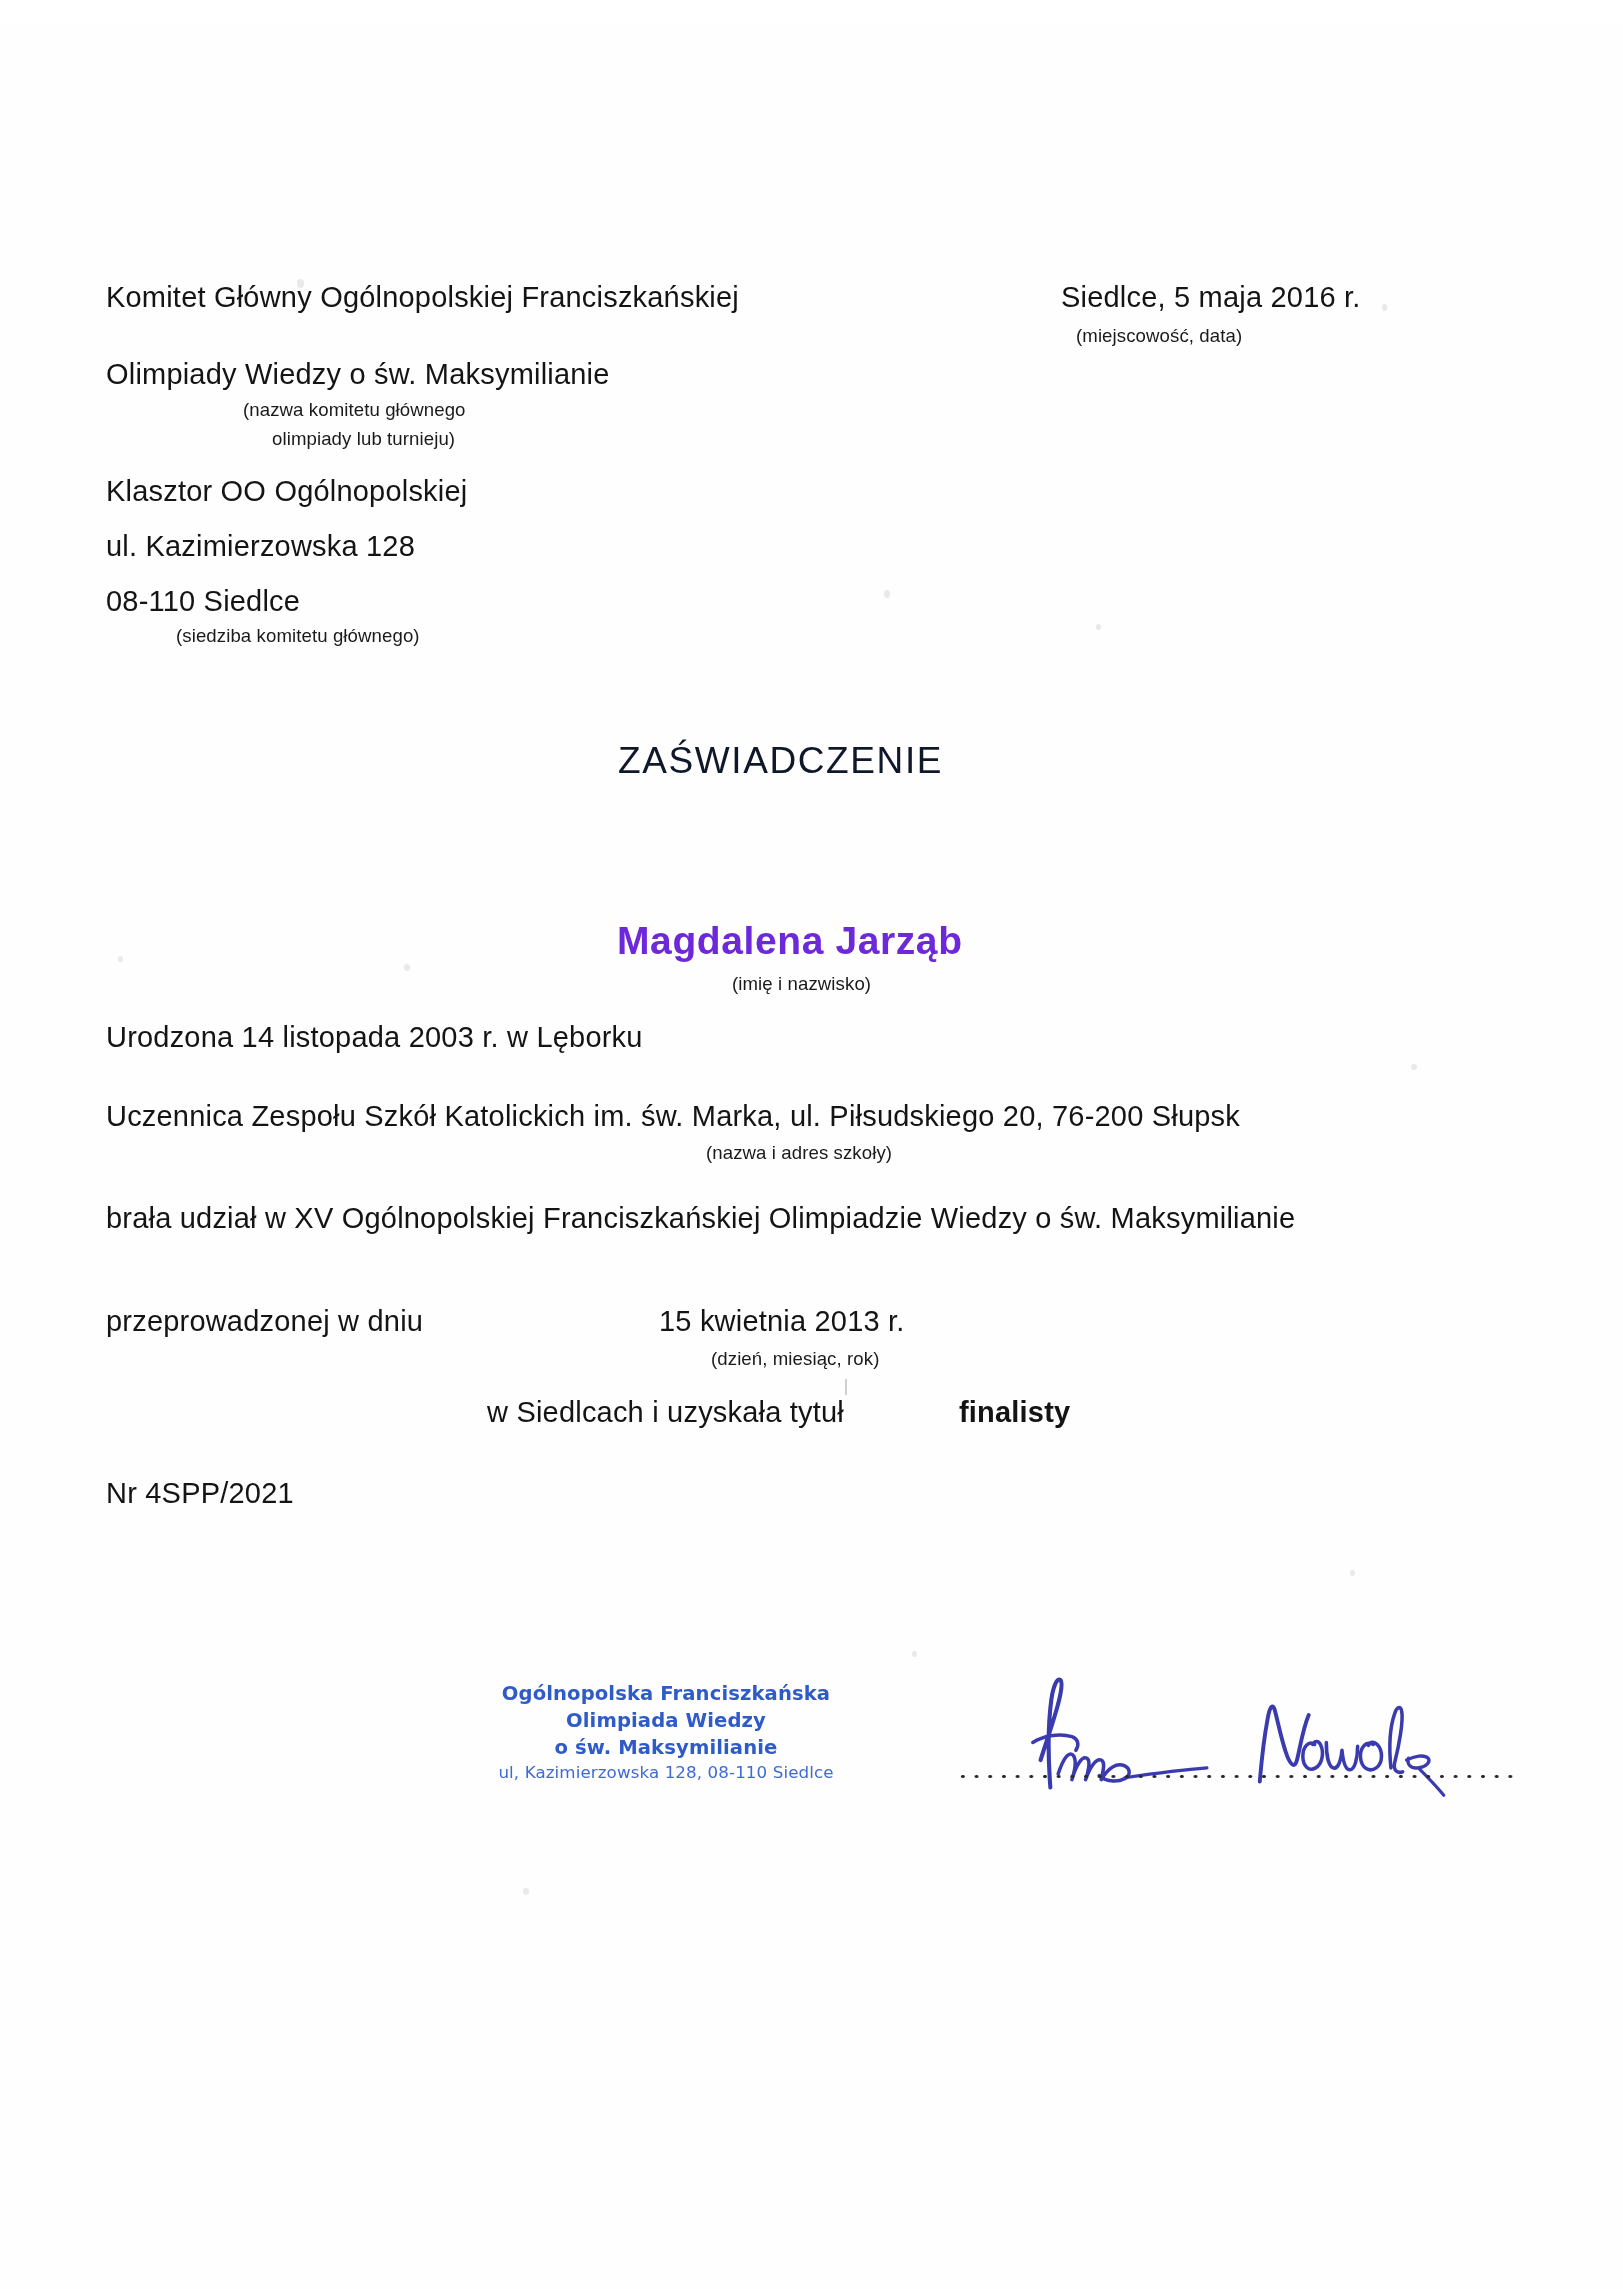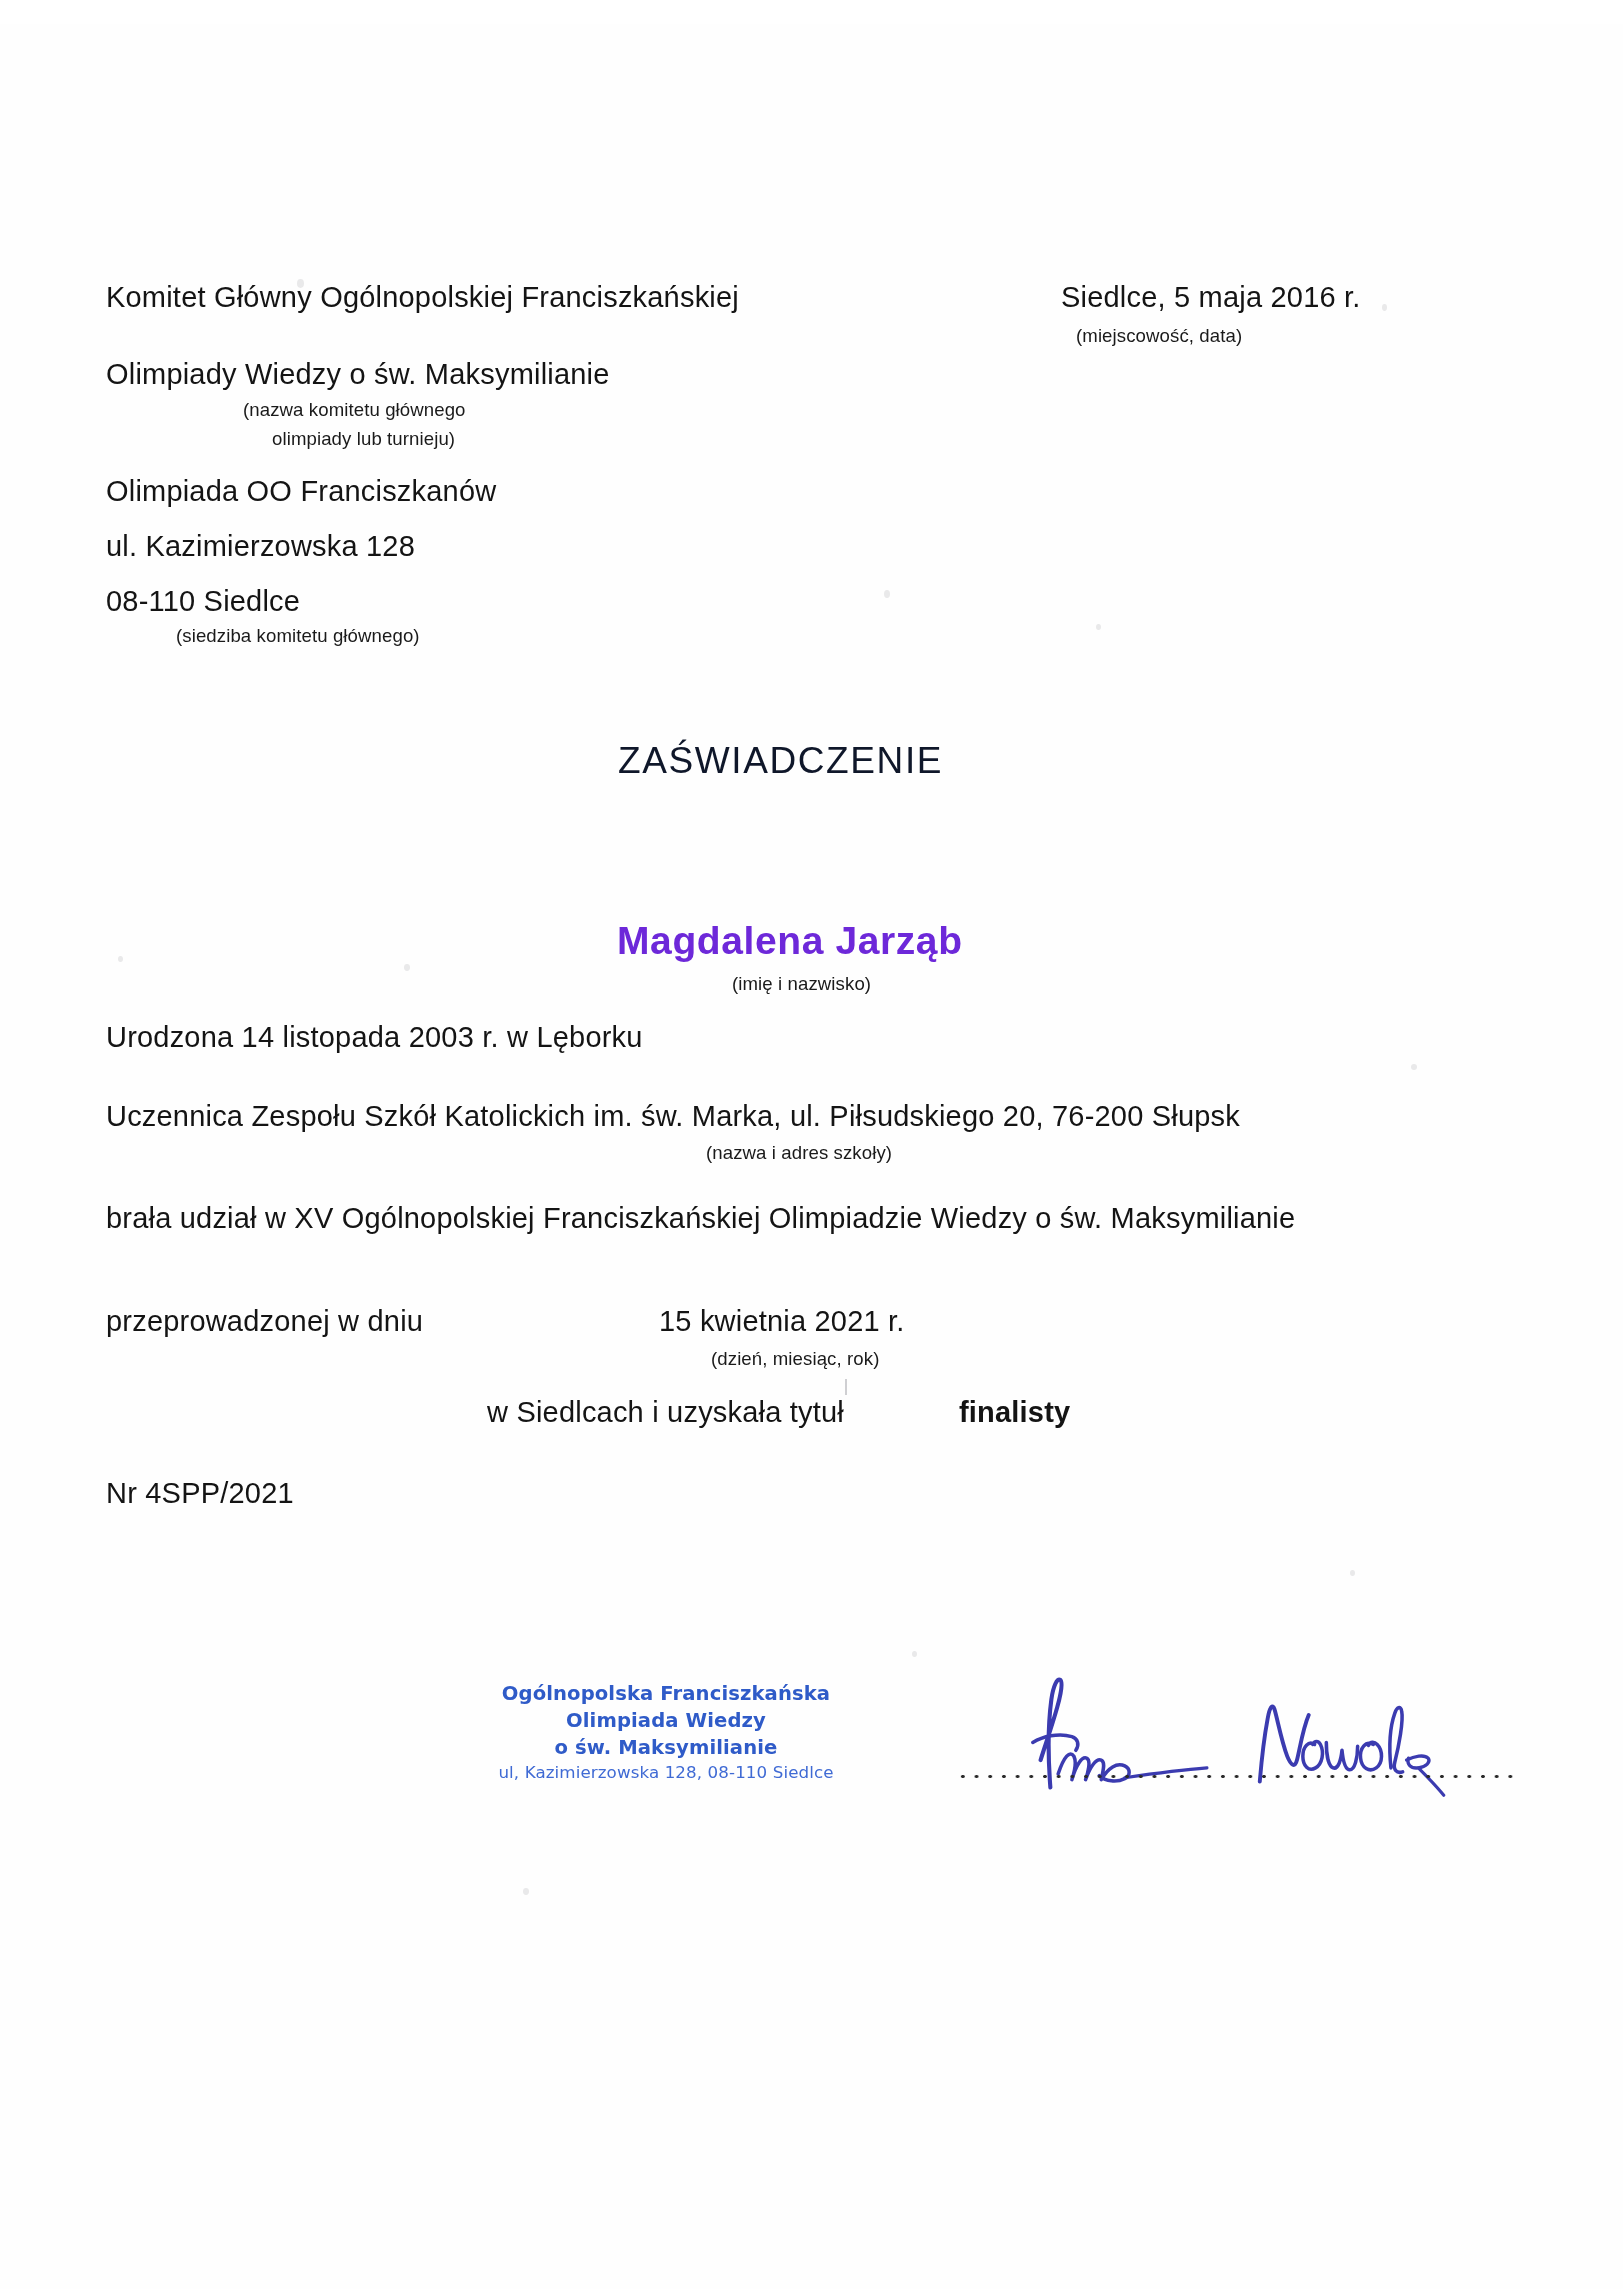--- a/index.html
+++ b/index.html
@@ -135,21 +135,21 @@
     <div class="abs small-note" style="left:272px; top:404px;">olimpiady lub turnieju)</div>
   </div>
 
   <div id="header-right-block">
     <div class="abs body-txt" style="left:1061px; top:257px;">Siedlce, 5 maja 2016 r.</div>
 
     <div class="abs small-note" style="left:1076px; top:301px;">(miejscowość, data)</div>
   </div>
 
   <div id="address-block">
-    <div class="abs body-txt" style="left:106px; top:451px;">Olimpiada OO Franciszkanów</div>
+    <div class="abs body-txt" style="left:106px; top:451px;">Klasztor OO Ogólnopolskiej</div>
 
     <div class="abs body-txt" style="left:106px; top:506px;">ul. Kazimierzowska 128</div>
 
     <div class="abs body-txt" style="left:106px; top:561px;">08-110 Siedlce</div>
 
     <div class="abs small-note" style="left:176px; top:601px;">(siedziba komitetu głównego)</div>
   </div>
 
   <div class="abs title-heading" style="left:618px; top:716px;">ZAŚWIADCZENIE</div>
 
@@ -162,21 +162,21 @@
   <div class="abs body-txt" style="left:106px; top:997px;">Urodzona  14 listopada 2003 r. w Lęborku</div>
 
   <div class="abs body-txt" style="left:106px; top:1076px;">Uczennica Zespołu Szkół Katolickich im. św. Marka, ul. Piłsudskiego 20, 76-200 Słupsk</div>
 
   <div class="abs small-note" style="left:706px; top:1118px;">(nazwa i adres szkoły)</div>
 
   <div class="abs body-txt" style="left:106px; top:1178px;">brała udział w XV Ogólnopolskiej Franciszkańskiej Olimpiadzie Wiedzy o św. Maksymilianie</div>
 
   <div class="abs body-txt" style="left:106px; top:1281px;">przeprowadzonej w dniu</div>
 
-  <div class="abs body-txt" style="left:659px; top:1281px;">15  kwietnia 2021 r.</div>
+  <div class="abs body-txt" style="left:659px; top:1281px;">15  kwietnia 2013 r.</div>
 
   <div class="abs small-note" style="left:711px; top:1324px;">(dzień, miesiąc, rok)</div>
 
   <div class="abs" style="left:845px; top:1355px; width:2px; height:15.7px; background:#cfcfd2;"></div>
 
   <div class="abs body-txt" style="left:487px; top:1372px;">w  Siedlcach  i  uzyskała  tytuł</div>
 
   <div class="abs body-txt awarded-title" style="left:959px; top:1372px;">finalisty</div>
 
   <div class="abs body-txt" style="left:106px; top:1453px;">Nr 4SPP/2021</div>

